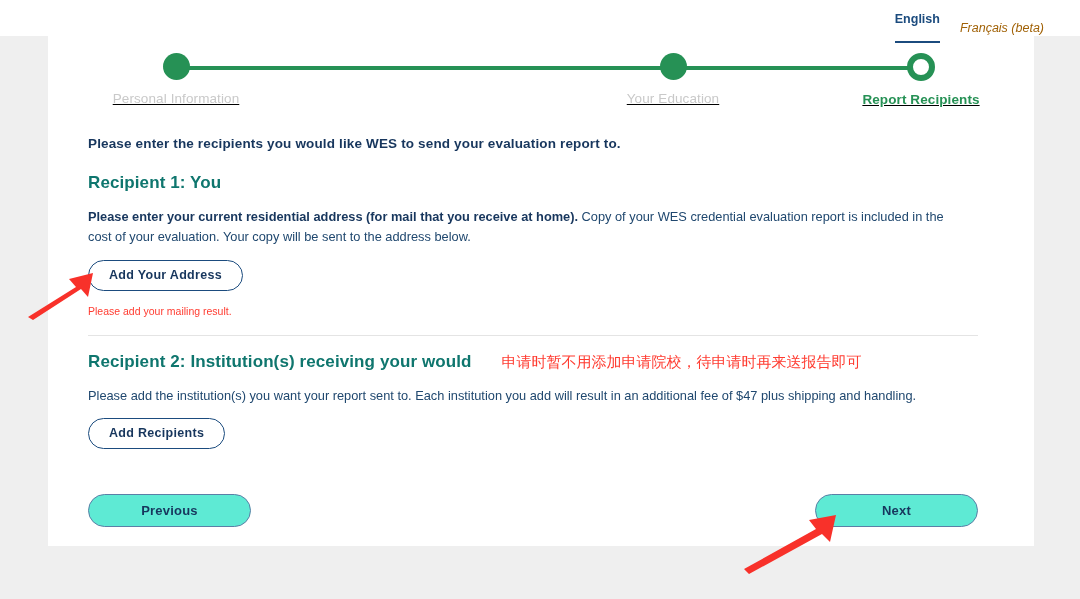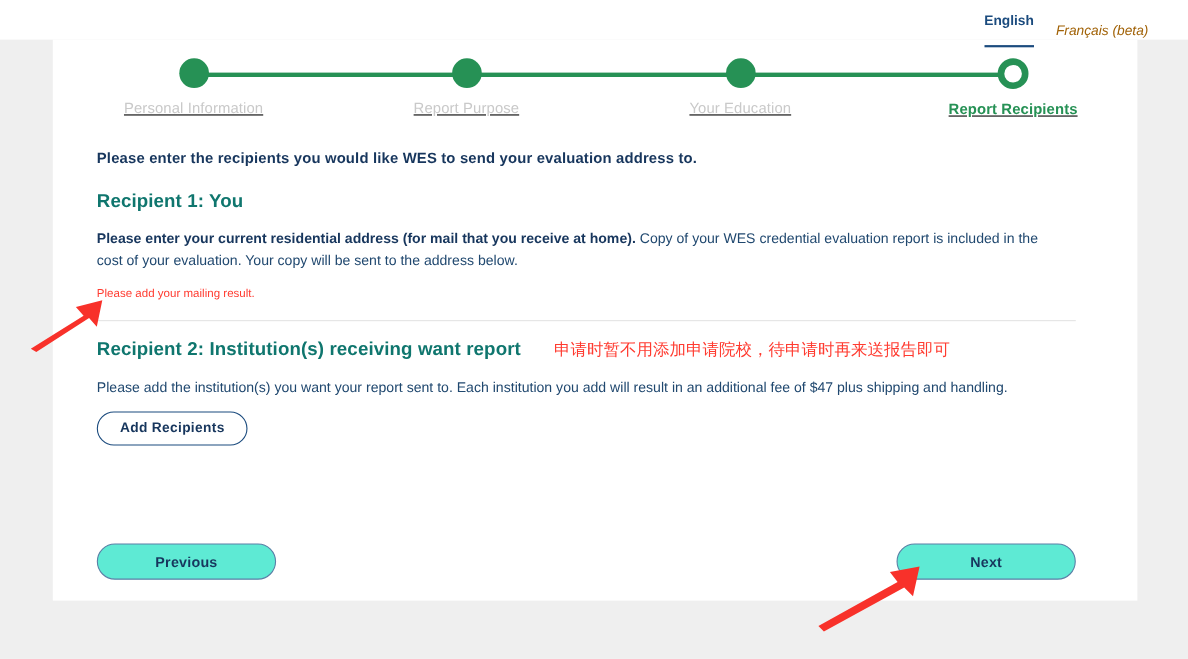--- a/index.html
+++ b/index.html
@@ -233,53 +233,50 @@
   </div>
 
   <div class="stepper">
     <div class="step-line"></div>
 
     <div class="step" style="left:86px;">
       <div class="step-dot"></div>
       <div class="step-label">Personal Information</div>
     </div>
 
-    <div class="step" style="left:334px;">
-      <div class="step-dot"></div>
-      <div class="step-label">Report Purpose</div>
-    </div>
 
     <div class="step" style="left:583px;">
       <div class="step-dot"></div>
       <div class="step-label">Your Education</div>
     </div>
 
     <div class="step" style="left:831px;">
       <div class="step-dot active"></div>
       <div class="step-label active">Report Recipients</div>
     </div>
   </div>
 
   <div class="content">
 
-    <p class="intro">Please enter the recipients you would like WES to send your evaluation address to.</p>
+    <p class="intro">Please enter the recipients you would like WES to send your evaluation report to.</p>
 
     <h2 class="sec-head">Recipient 1: You</h2>
 
     <p class="body-text">
       <b>Please enter your current residential address (for mail that you receive at home).</b><span> Copy of your WES credential evaluation report is included in the cost of your evaluation. Your copy will be sent to the address below.</span>
     </p>
 
+    <button class="pill-btn">Add Your Address</button>
 
     <p class="err-text">Please add your mailing result.</p>
 
     <hr class="divider">
 
     <div class="sec-head-row">
-      <h2 class="sec-head">Recipient 2: Institution(s) receiving want report</h2>
+      <h2 class="sec-head">Recipient 2: Institution(s) receiving your would</h2>
       <span class="cn-note">申请时暂不用添加申请院校，待申请时再来送报告即可</span>
     </div>
 
     <p class="body-text">Please add the institution(s) you want your report sent to. Each institution you add will result in an additional fee of $47 plus shipping and handling.</p>
 
     <button class="pill-btn">Add Recipients</button>
   </div>
 
   <div class="footer-nav">
     <button class="nav-btn">Previous</button>

